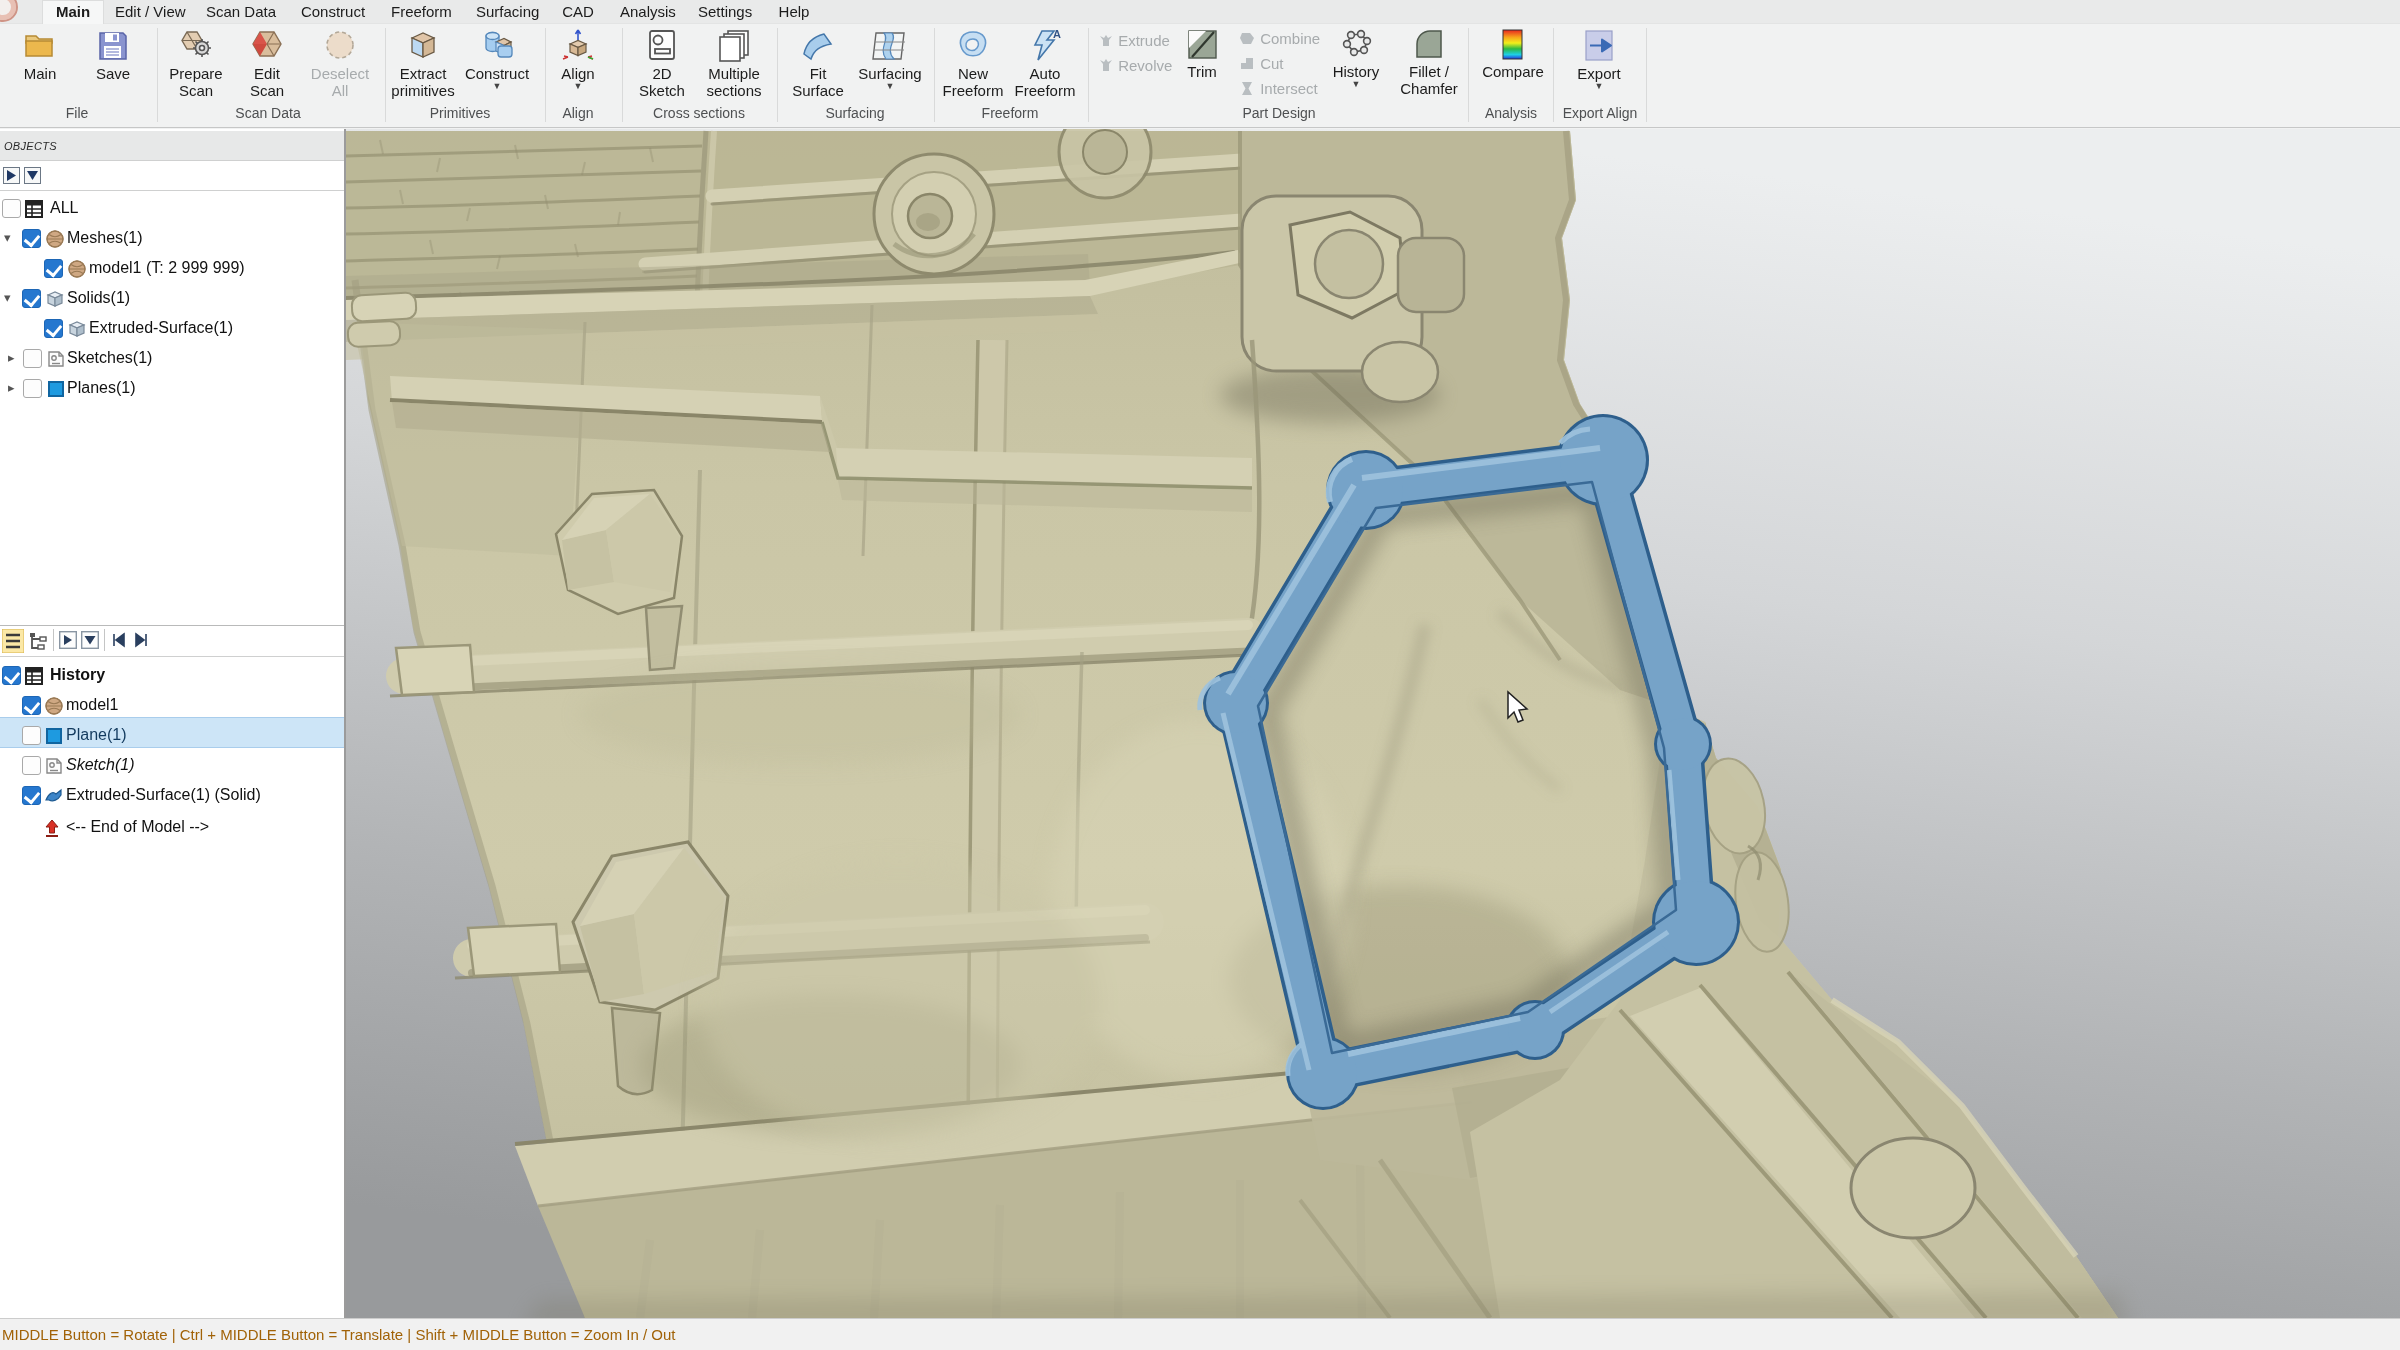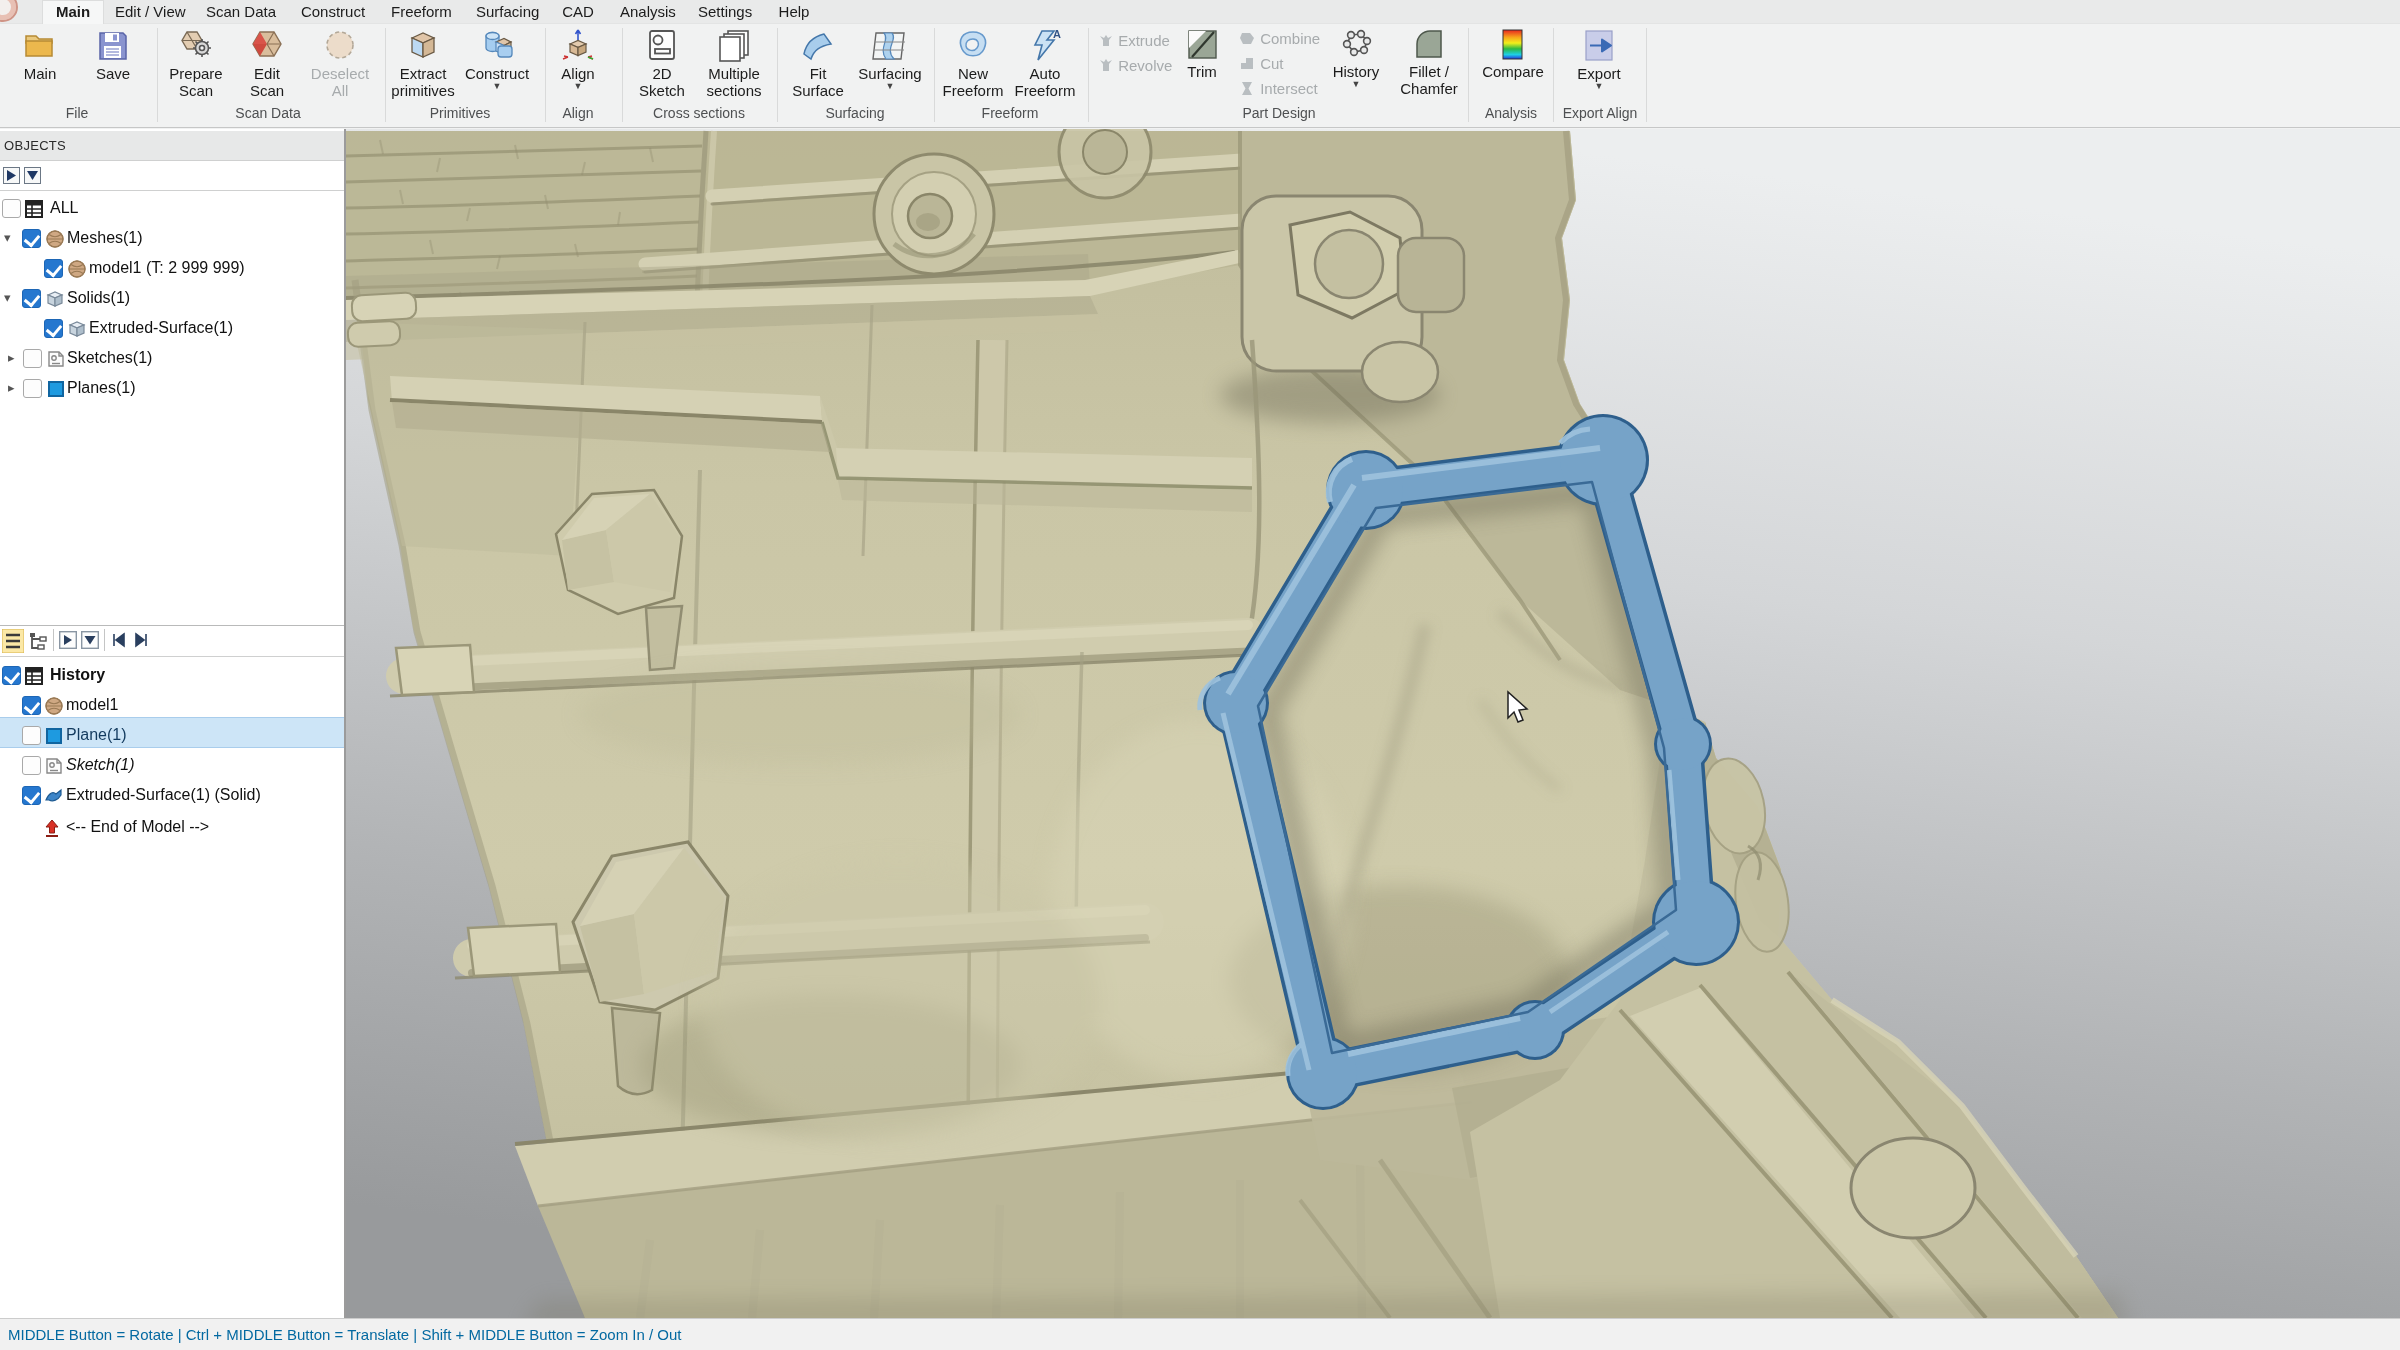--- a/index.html
+++ b/index.html
@@ -10,31 +10,31 @@
 #ribbon{position:absolute;left:0;top:24px;width:2400px;height:104px;background:#f1f2f2;border-bottom:1px solid #c6c7c7;}
 .vsep{position:absolute;top:4px;height:94px;width:1px;background:#d9dada;}
 .rbi{position:absolute;top:4px;text-align:center;}
 .rbi .ic{display:block;margin:0 auto;}
 .rbi .lb{font-size:15px;color:#1c1c1c;line-height:17px;margin-top:1px;}
 .rbi .lb.gray{color:#a7abad;}
 .grp{position:absolute;top:81px;font-size:14px;color:#4e5052;text-align:center;}
 .drop{font-size:9px;color:#444;line-height:8px;}
 .smallrow{position:absolute;font-size:15px;color:#a7abad;white-space:nowrap;}
 #objpanel{position:absolute;left:0;top:129px;width:346px;height:1189px;background:#fff;border-right:2px solid #9b9b9b;}
-#objhead{position:absolute;left:0;top:2px;width:344px;height:30px;background:#e7e8e8;border-bottom:1px solid #cfd0d0;font-size:13px;color:#2a2a2a;line-height:30px;padding-left:4px;letter-spacing:.3px;}
+#objhead{position:absolute;left:0;top:2px;width:344px;height:30px;background:#e7e8e8;border-bottom:1px solid #cfd0d0;font-size:11px;color:#2a2a2a;line-height:30px;padding-left:4px;letter-spacing:.3px;font-style:italic;}
 .tbtn{position:absolute;width:17px;height:17px;border:1px solid #6b7785;background:#f7f8f8;}
 .row{position:absolute;left:0;height:30px;font-size:16px;color:#111;white-space:nowrap;}
 .row .tx{position:absolute;top:5px;}
 .chk{position:absolute;top:5px;width:19px;height:19px;border-radius:3px;}
 .chk.on{background:#2577cf;border:1px solid #1d66b5;}
 .chk.on::after{content:"";position:absolute;left:4px;top:2px;width:7px;height:11px;border:solid #fff;border-width:0 3px 3px 0;transform:rotate(40deg);}
 .chk.off{background:#fdfdfd;border:1px solid #a9a9a9;}
 .chev{position:absolute;top:6px;font-size:13px;color:#555;}
 .iticon{position:absolute;top:5px;}
-#statusbar{position:absolute;left:0;top:1318px;width:2400px;height:32px;background:#f1f1f1;border-top:1px solid #cccccc;font-size:15px;color:#0369a1;line-height:31px;padding-left:8px;}
+#statusbar{position:absolute;left:0;top:1318px;width:2400px;height:32px;background:#f1f1f1;border-top:1px solid #cccccc;font-size:15px;color:#a16207;line-height:31px;padding-left:2px;}
 #vp{position:absolute;left:346px;top:129px;width:2054px;height:1189px;}
 </style></head>
 <body>
 <div id="menubar">
 <div id="maintab"></div>
 <div id="redcirc"></div>
 <span class="mi" style="left:42px;width:62px;font-weight:bold;">Main</span>
 <span class="mi" style="left:115px;width:66px;">Edit / View</span>
 <span class="mi" style="left:206px;width:70px;">Scan Data</span>
 <span class="mi" style="left:300px;width:66px;">Construct</span>

